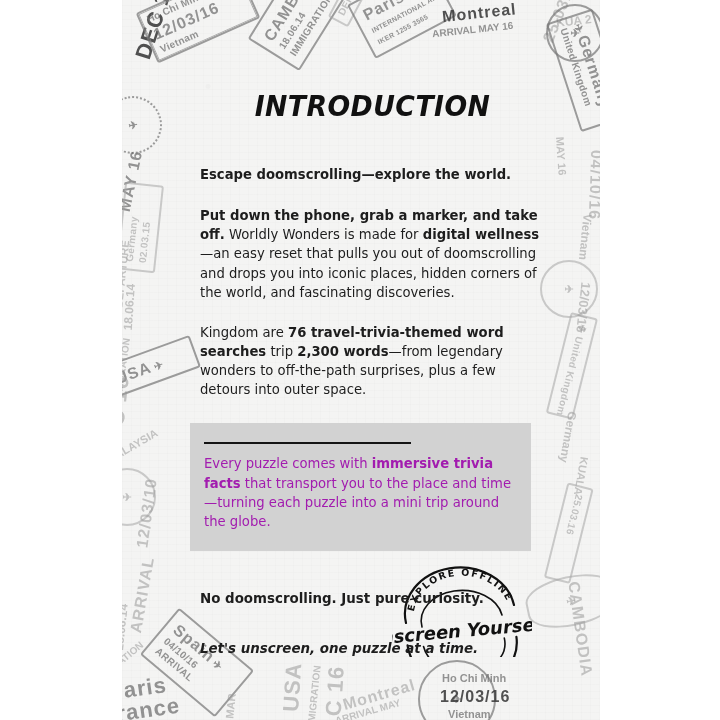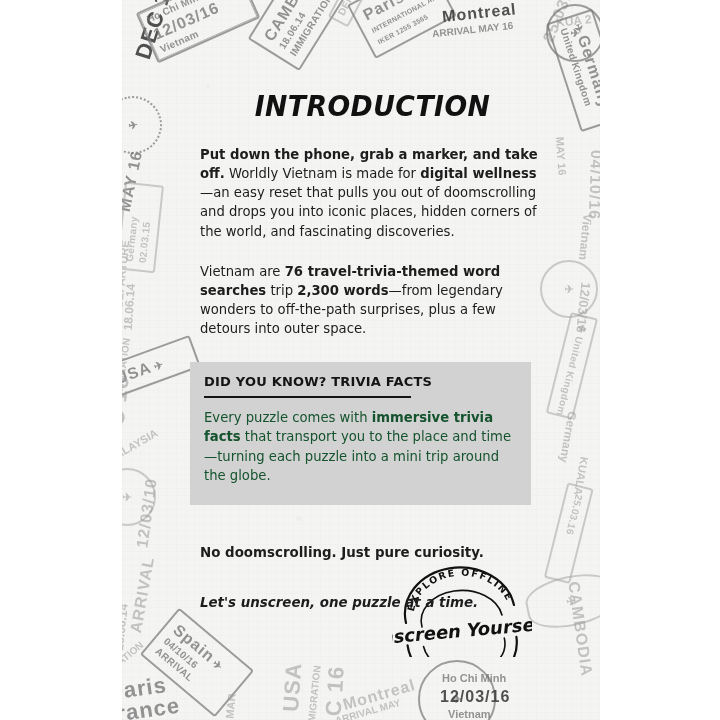--- a/index.html
+++ b/index.html
@@ -143,21 +143,21 @@
     border: none;
     border-top: 2.5px solid #141414;
     margin: 7px 0 10px 0;
     width: 207px;
   }
   #trivia-text {
     margin: 0;
     font-family: "DejaVu Sans", sans-serif;
     font-size: 13.2px;
     line-height: 1.45;
-    color: #14532d;
+    color: #a21caf;
   }
 
   #p-closing {
     margin-top: 38px;
     font-weight: bold;
     font-size: 13.4px;
   }
   #p-signoff {
     margin-top: 31px;
     font-style: italic;
@@ -281,31 +281,31 @@
     <div class="stamp plain" style="left:320px; top:672px; font-size:11px;">Ho Chi Minh</div>
     <div class="stamp plain big dark" style="left:318px; top:688px;">12/03/16</div>
     <div class="stamp plain" style="left:326px; top:708px; font-size:11px;">Vietnam</div>
     <div class="stamp plain faint" style="left:96px; top:700px; transform:rotate(-84deg); font-size:11px;">MAR</div>
   </div>
 
   <div id="content">
 
     <h1 id="title">INTRODUCTION</h1>
 
+    <p class="para lead" id="p-hook">Escape doomscrolling—explore the world.</p>
 
     <p class="para" id="p-body">
-      <b>Put down the phone, grab a marker, and take off.</b><span> Worldly Vietnam is made for </span><b>digital wellness</b><span>—an easy reset that pulls you out of doomscrolling and drops you into iconic places, hidden corners of the world, and fascinating discoveries.</span>
+      <b>Put down the phone, grab a marker, and take off.</b><span> Worldly Wonders is made for </span><b>digital wellness</b><span>—an easy reset that pulls you out of doomscrolling and drops you into iconic places, hidden corners of the world, and fascinating discoveries.</span>
     </p>
 
     <p class="para" id="p-count">
-      <span>Vietnam are </span><b>76 travel-trivia-themed word searches</b><span> trip </span><b>2,300 words</b><span>—from legendary wonders to off-the-path surprises, plus a few detours into outer space.</span>
+      <span>Kingdom are </span><b>76 travel-trivia-themed word searches</b><span> trip </span><b>2,300 words</b><span>—from legendary wonders to off-the-path surprises, plus a few detours into outer space.</span>
     </p>
 
     <div id="trivia-box">
-      <h2 id="trivia-heading">DID YOU KNOW? TRIVIA FACTS</h2>
       <hr id="trivia-rule">
       <p id="trivia-text">
         <span>Every puzzle comes with </span><b>immersive trivia facts</b><span> that transport you to the place and time—turning each puzzle into a mini trip around the globe.</span>
       </p>
     </div>
 
     <p class="para" id="p-closing">No doomscrolling. Just pure curiosity.</p>
 
     <p class="para" id="p-signoff">Let's unscreen, one puzzle at a time.</p>
   </div>

